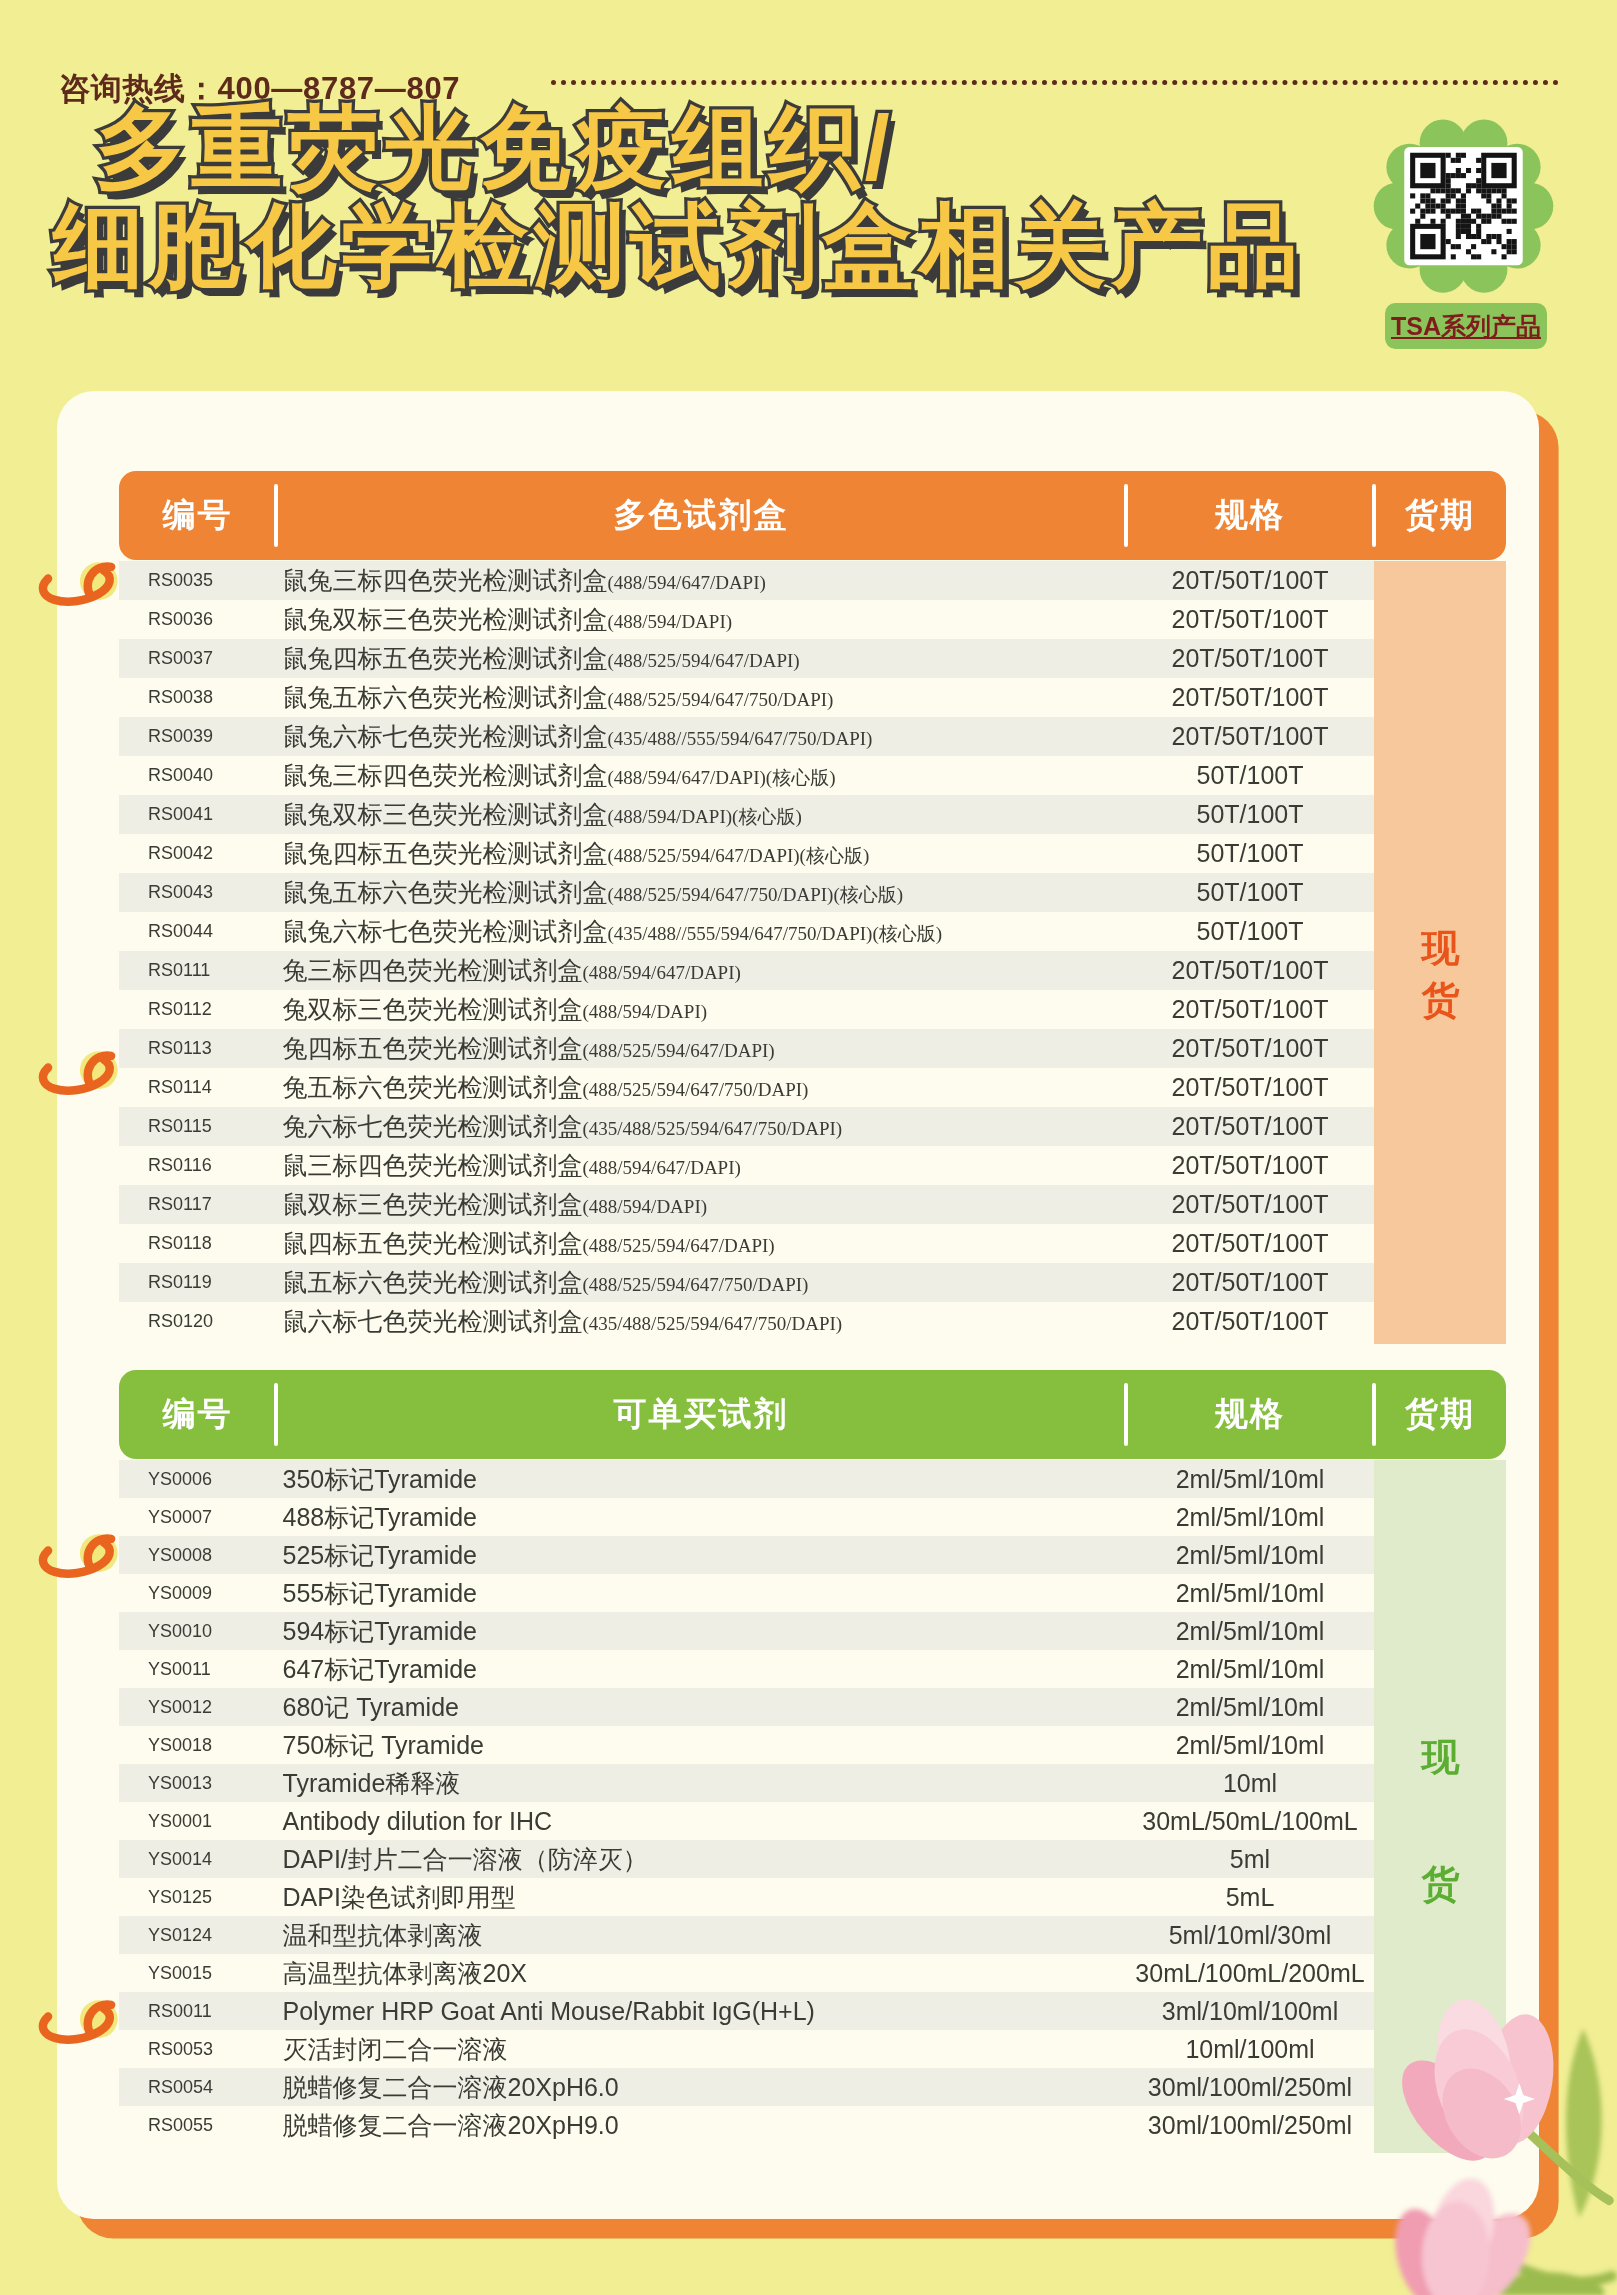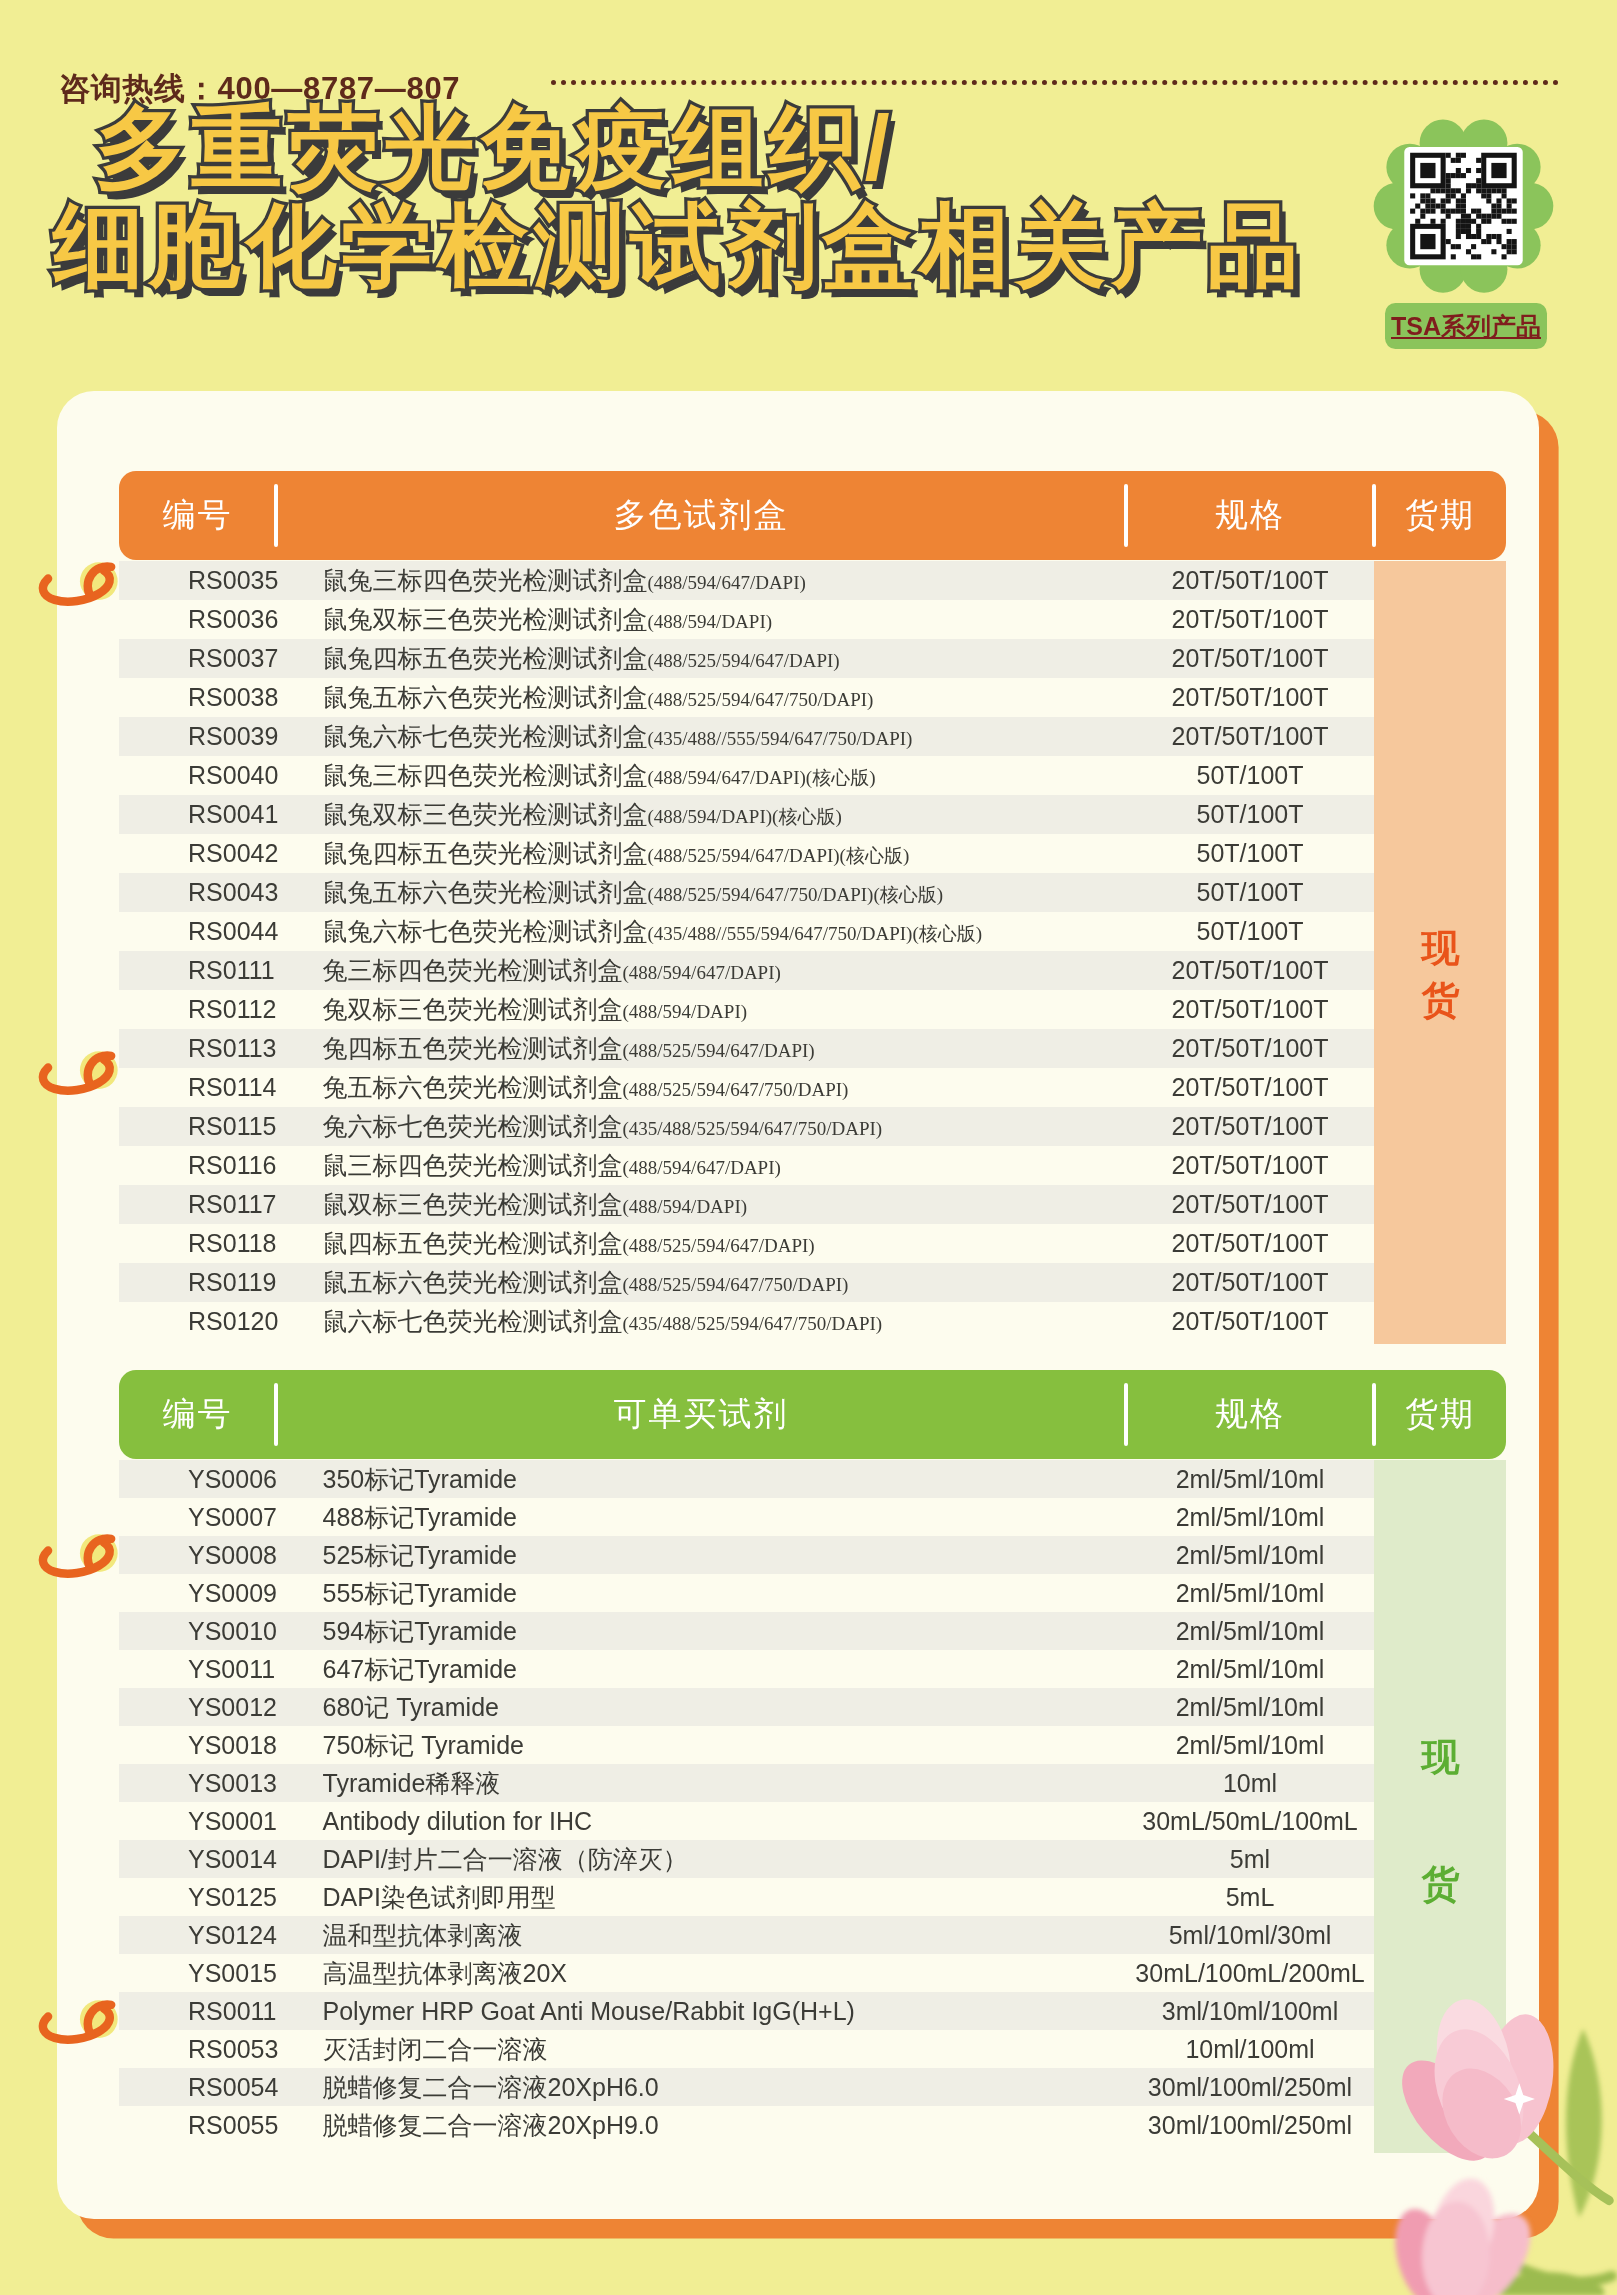--- a/index.html
+++ b/index.html
@@ -35,21 +35,21 @@
     font-size:25px;font-weight:bold;color:#7f1d1d;text-decoration:underline;
   }
   
   .card{
     position:absolute;left:57px;top:391px;width:1482px;height:1828px;
     background:#FDFCEE;border-radius:37px;
     box-shadow:19.6px 19.6px 0 0 #EE8434;
   }
   .thead{
     position:absolute;left:62px;width:1387px;height:89px;border-radius:17px;
-    display:flex;color:#fff;font-weight:normal;font-size:33px;letter-spacing:2px;
+    display:flex;color:#fff;font-weight:bold;font-size:33px;letter-spacing:2px;
   }
   .thead1{top:80px;background:#EE8434;}
   .thead2{top:979px;background:#86BF3E;}
   .th{display:flex;align-items:center;justify-content:center;position:relative;}
   .th-code{width:157px;}
   .th-name{flex:1;}
   .th-spec{width:248px;}
   .th-lead{width:132px;}
   .th-name::before,.th-spec::before,.th-lead::before{
     content:"";position:absolute;left:-2px;top:13px;width:3.9px;height:63px;
@@ -57,21 +57,21 @@
   }
   .tbody{position:absolute;left:62px;width:1387px;}
   .tbody1{top:170px;height:783px;}
   .tbody2{top:1069px;height:693px;}
   .trow{
     display:flex;align-items:center;height:39px;
     padding-right:132px;box-sizing:border-box;white-space:nowrap;
   }
   .tbody2 .trow{height:38px;}
   .trow:nth-child(even){background:#EFEEE5;}
-  .c-code{width:157px;padding-left:29px;box-sizing:border-box;font-size:25px;margin-left:40px;}
+  .c-code{width:157px;padding-left:29px;box-sizing:border-box;font-size:18px;}
   .c-name{flex:1;padding-left:6.5px;font-size:25px;overflow:hidden;}
   .c-name .sub{font-size:19px;font-family:Liberation Serif, serif;}
   .c-spec{width:248px;text-align:center;font-size:25px;}
   .lead-col{position:absolute;top:0;right:0;width:132px;height:100%;}
   .lead-col1{background:#F6C89C;}
   .lead-col2{background:#DFEBCA;}
   .avail{
     position:absolute;left:50%;transform:translateX(-50%);
     writing-mode:vertical-rl;text-orientation:upright;
     font-weight:bold;font-size:38px;

